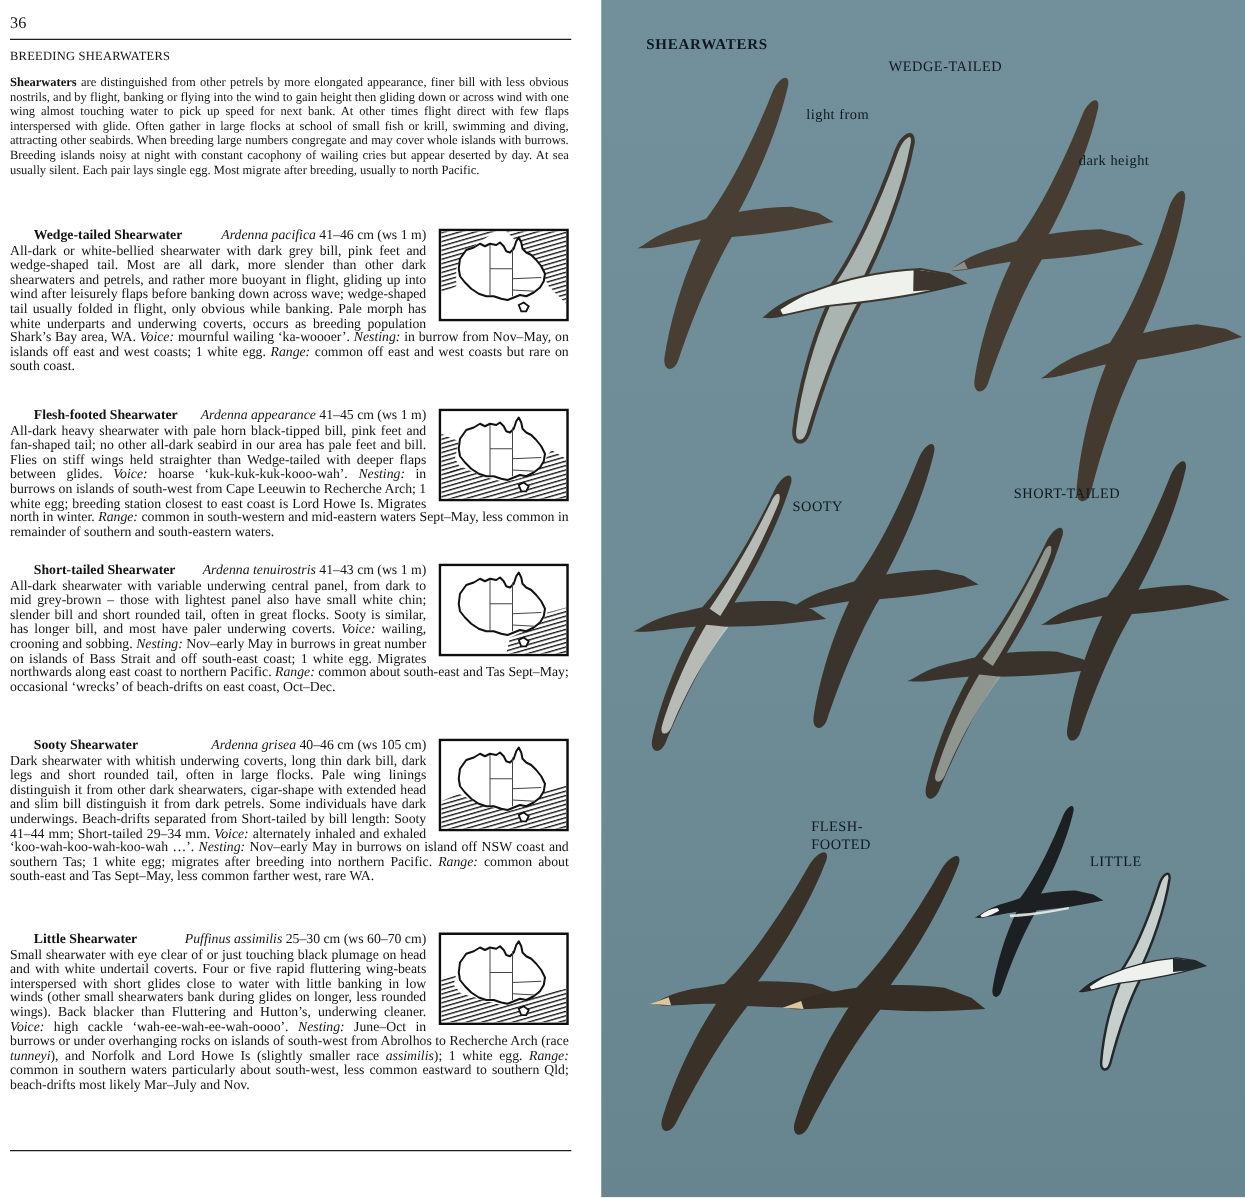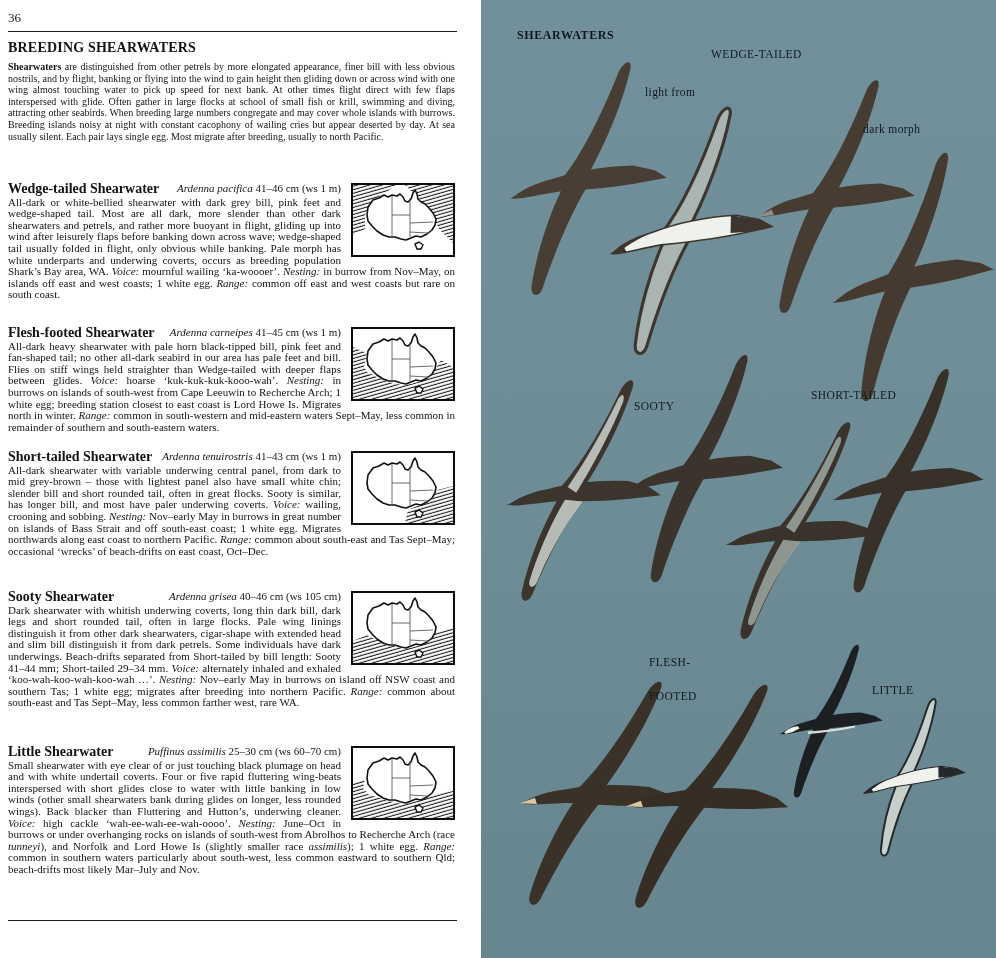--- a/index.html
+++ b/index.html
@@ -13,28 +13,28 @@
   #page{
     position:relative;width:996px;height:958px;overflow:hidden;
     background:#ffffff;font-family:"Liberation Serif","DejaVu Serif",serif;color:var(--ink);
   }
   
   #left-col{position:absolute;left:0;top:0;width:481px;height:958px;background:#fff;}
   .pagenum{position:absolute;left:8px;top:10px;font-size:13px;}
   .rule{position:absolute;left:8px;width:449px;border-top:1.6px solid #1c1c1c;}
   .rule.top{top:31px;}
   .rule.bottom{top:920px;}
-  .main-head{position:absolute;left:8px;top:40px;font-size:14px;font-weight:bold;letter-spacing:.2px;}
+  .main-head{position:absolute;left:8px;top:40px;font-size:10px;font-weight:normal;letter-spacing:.2px;}
   .blk{position:absolute;left:8px;width:447px;font-size:10px;line-height:11.6px;text-align:justify;}
   .intro{top:61px;}
   .sp{font-size:11px;line-height:11.6px;}
   .sp .mapbox{float:right;margin-left:10px;margin-bottom:3px;}
   .sp-head{margin:0 0 1px 0;}
   .sp-head .sci-size{float:right;white-space:nowrap;}
-  .sp-head b{font-size:14px;}
+  .sp-head b{font-size:11px;margin-left:19px;}
   .sci{font-style:italic;}
   .sp-body{margin:0;}
   .sp-body i{font-style:italic;}
   svg.map{width:100px;height:70px;border:2px solid #0e0e0e;background:#fff;display:block;}
   
   #plate{
     position:absolute;left:481px;top:0;width:515px;height:958px;
     background:linear-gradient(180deg,var(--plate_top) 0%,var(--plate_mid) 55%,var(--plate_bottom) 100%);
   }
   .plate-label{
@@ -108,21 +108,21 @@
 
     <div class="blk sp" style="top:327px">
       <span class="mapbox">
         <svg class="map" viewBox="0 0 100 70">
           <rect x="0" y="0" width="100" height="70" fill="#fff"></rect>
           <polygon points="0,18 14,24 11,38 16,46 0,52" fill="url(#hatch)"></polygon>
           <polygon points="0,52 16,44 26,49 36,53 48,56 58,55 68,52 76,48 83,39 88,31 100,38 100,70 0,70" fill="url(#hatch)"></polygon>
           <use href="#aus"></use>
         </svg>
       </span>
-      <p class="sp-head"><span class="sci-size"><span class="sci">Ardenna carneipes</span> <span>41–45 cm (ws 1 m)</span></span><b>Flesh-footed Shearwater</b></p>
+      <p class="sp-head"><span class="sci-size"><span class="sci">Ardenna appearance</span> <span>41–45 cm (ws 1 m)</span></span><b>Flesh-footed Shearwater</b></p>
       <p class="sp-body">All-dark heavy shearwater with pale horn black-tipped bill, pink feet and fan-shaped tail; no other all-dark seabird in our area has pale feet and bill. Flies on stiff wings held straighter than Wedge-tailed with deeper flaps between glides. <i>Voice:</i> hoarse ‘kuk-kuk-kuk-kooo-wah’. <i>Nesting:</i> in burrows on islands of south-west from Cape Leeuwin to Recherche Arch; 1 white egg; breeding station closest to east coast is Lord Howe Is. Migrates north in winter. <i>Range:</i> common in south-western and mid-eastern waters Sept–May, less common in remainder of southern and south-eastern waters.</p>
     </div>
 
     <div class="blk sp" style="top:451px">
       <span class="mapbox">
         <svg class="map" viewBox="0 0 100 70">
           <rect x="0" y="0" width="100" height="70" fill="#fff"></rect>
           <polygon points="52,70 55,57 64,53 73,50 80,45 85,37 100,33 100,70" fill="url(#hatch)"></polygon>
           <use href="#aus"></use>
         </svg>
@@ -176,21 +176,21 @@
       <use href="#bird" transform="translate(118,795) rotate(-6) scale(1.28)" style="color:#3a3128;--bill:#d9c79e"></use>
       <use href="#bird" transform="translate(224,798) rotate(-6) scale(1.28)" style="color:#362d25;--bill:#d9c79e"></use>
 
       <use href="#bird-littled" transform="translate(348,722) rotate(-14) scale(0.82)" style="color:#1c2022"></use>
       <use href="#bird-pale" transform="translate(430,778) rotate(-18) scale(0.82)" style="color:#23282a;--wing:#c6cfcb"></use>
     </svg>
 
     <div class="plate-label title" style="left:36px;top:28px">SHEARWATERS</div>
     <div class="plate-label" style="left:230px;top:48px">WEDGE-TAILED</div>
     <div class="plate-label" style="left:164px;top:86px">light from</div>
-    <div class="plate-label" style="left:382px;top:123px">dark morph</div>
+    <div class="plate-label" style="left:382px;top:123px">dark height</div>
     <div class="plate-label" style="left:153px;top:400px">SOOTY</div>
     <div class="plate-label" style="left:330px;top:389px">SHORT-TAILED</div>
     <div class="plate-label" style="left:168px;top:656px">FLESH-</div>
-    <div class="plate-label" style="left:168px;top:690px">FOOTED</div>
+    <div class="plate-label" style="left:168px;top:670px">FOOTED</div>
     <div class="plate-label" style="left:391px;top:684px">LITTLE</div>
   </div>
 
 </div>
 
 </body></html>

